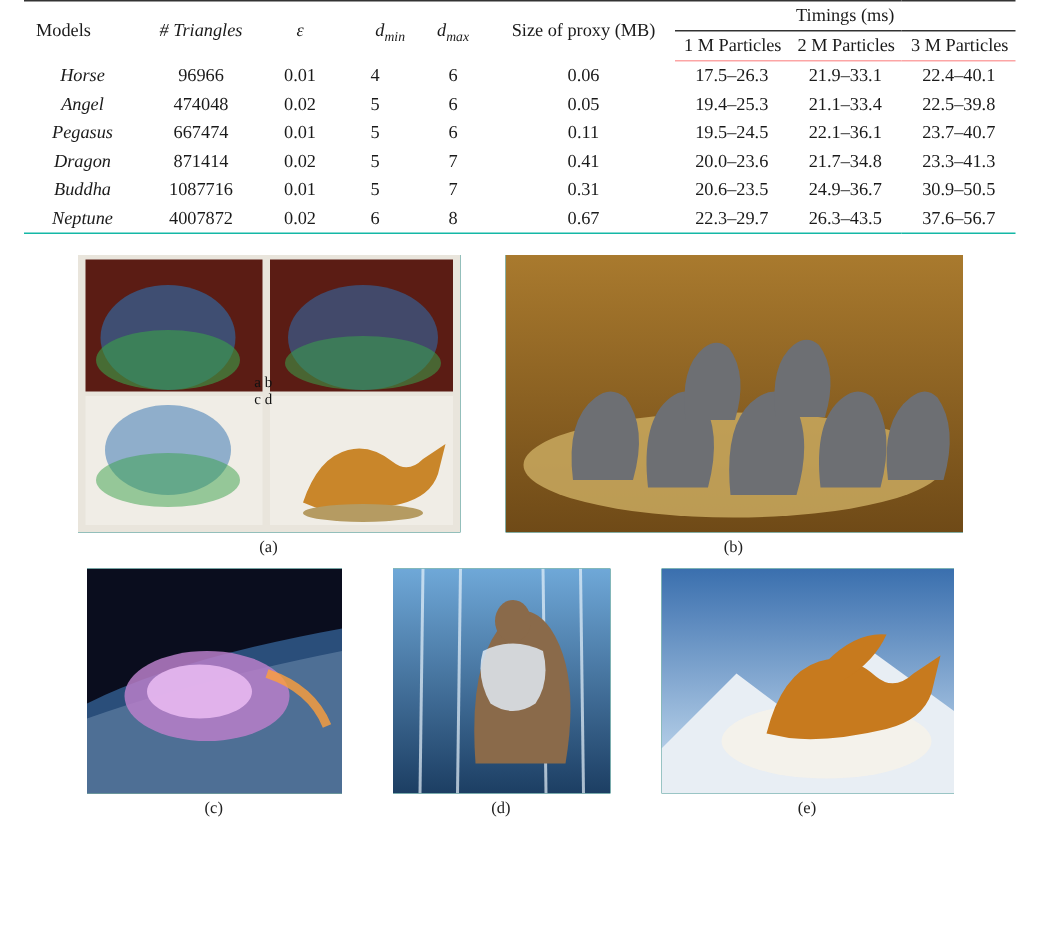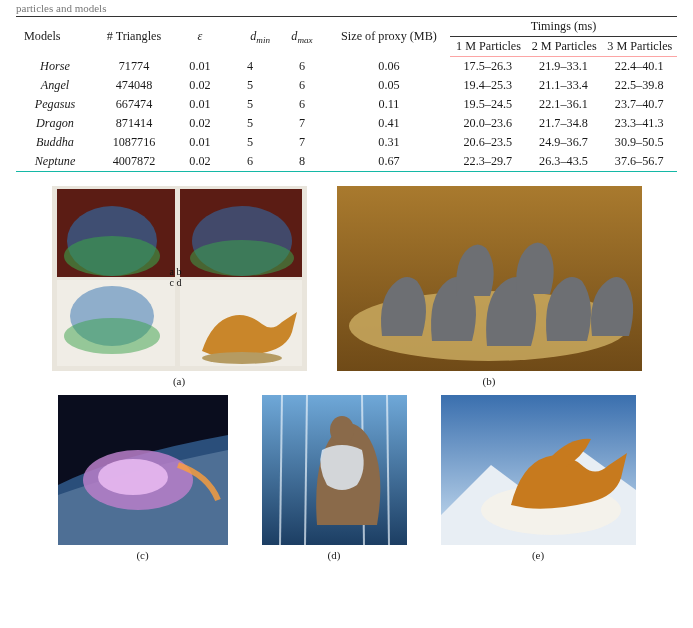--- a/index.html
+++ b/index.html
@@ -42,21 +42,21 @@
     border-bottom: 1px solid #333;
   }
   table.data thead tr.sub th {
     border-bottom: 1px solid #fca5a5;
   }
   table.data tbody tr:last-child td {
     border-bottom: 1px solid #14b8a6;
   }
   table.data th.models { width: 62px; text-align: left; padding-left: 8px;}
   table.data td.models { text-align: center; padding-left: 8px; font-style: italic;}
-  table.data th.tri { width: 72px; }
+  table.data th.tri { width: 72px; font-style: italic; }
   table.data th.eps { width: 36px; }
   table.data th.dmin { width: 40px; text-align: right; }
   table.data th.dmax { width: 40px; margin-top: 42px; }
   table.data th.proxy { width: 110px; }
   table.data th.t1, table.data th.t2, table.data th.t3 { width: 86px; }
   .italic { font-style: italic; }
   sub { font-size: 0.75em; }
   .figure-area {
     margin-top: 14px;
     width: 100%;
@@ -83,21 +83,20 @@
   .img-box.d { width: 145px; height: 150px; }
   .img-box.e { width: 195px; height: 150px; }
   .fig-label { font-size: 11px; margin-top: 4px; color: #222; }
   
   .img-box svg { width: 100%; height: 100%; display: block; }
 </style>
 </head>
 <body>
 <div class="page">
 
-<div class="caption-fragment">particles and models</div>
 
 <table class="data">
   <thead>
     <tr class="top">
       <th rowspan="2" class="models">Models</th>
       <th rowspan="2" class="tri"># Triangles</th>
       <th rowspan="2" class="eps italic">ε</th>
       <th rowspan="2" class="dmin italic">d<sub>min</sub></th>
       <th rowspan="2" class="dmax italic">d<sub>max</sub></th>
       <th rowspan="2" class="proxy">Size of proxy (MB)</th>
@@ -105,21 +104,21 @@
     </tr>
     <tr class="sub">
       <th class="t1">1 M Particles</th>
       <th class="t2">2 M Particles</th>
       <th class="t3">3 M Particles</th>
     </tr>
   </thead>
   <tbody>
         <tr>
           <td class="models">Horse</td>
-          <td>71774</td>
+          <td>96966</td>
           <td>0.01</td>
           <td>4</td>
           <td>6</td>
           <td>0.06</td>
           <td>17.5–26.3</td>
           <td>21.9–33.1</td>
           <td>22.4–40.1</td>
         </tr>
         <tr>
           <td class="models">Angel</td>

